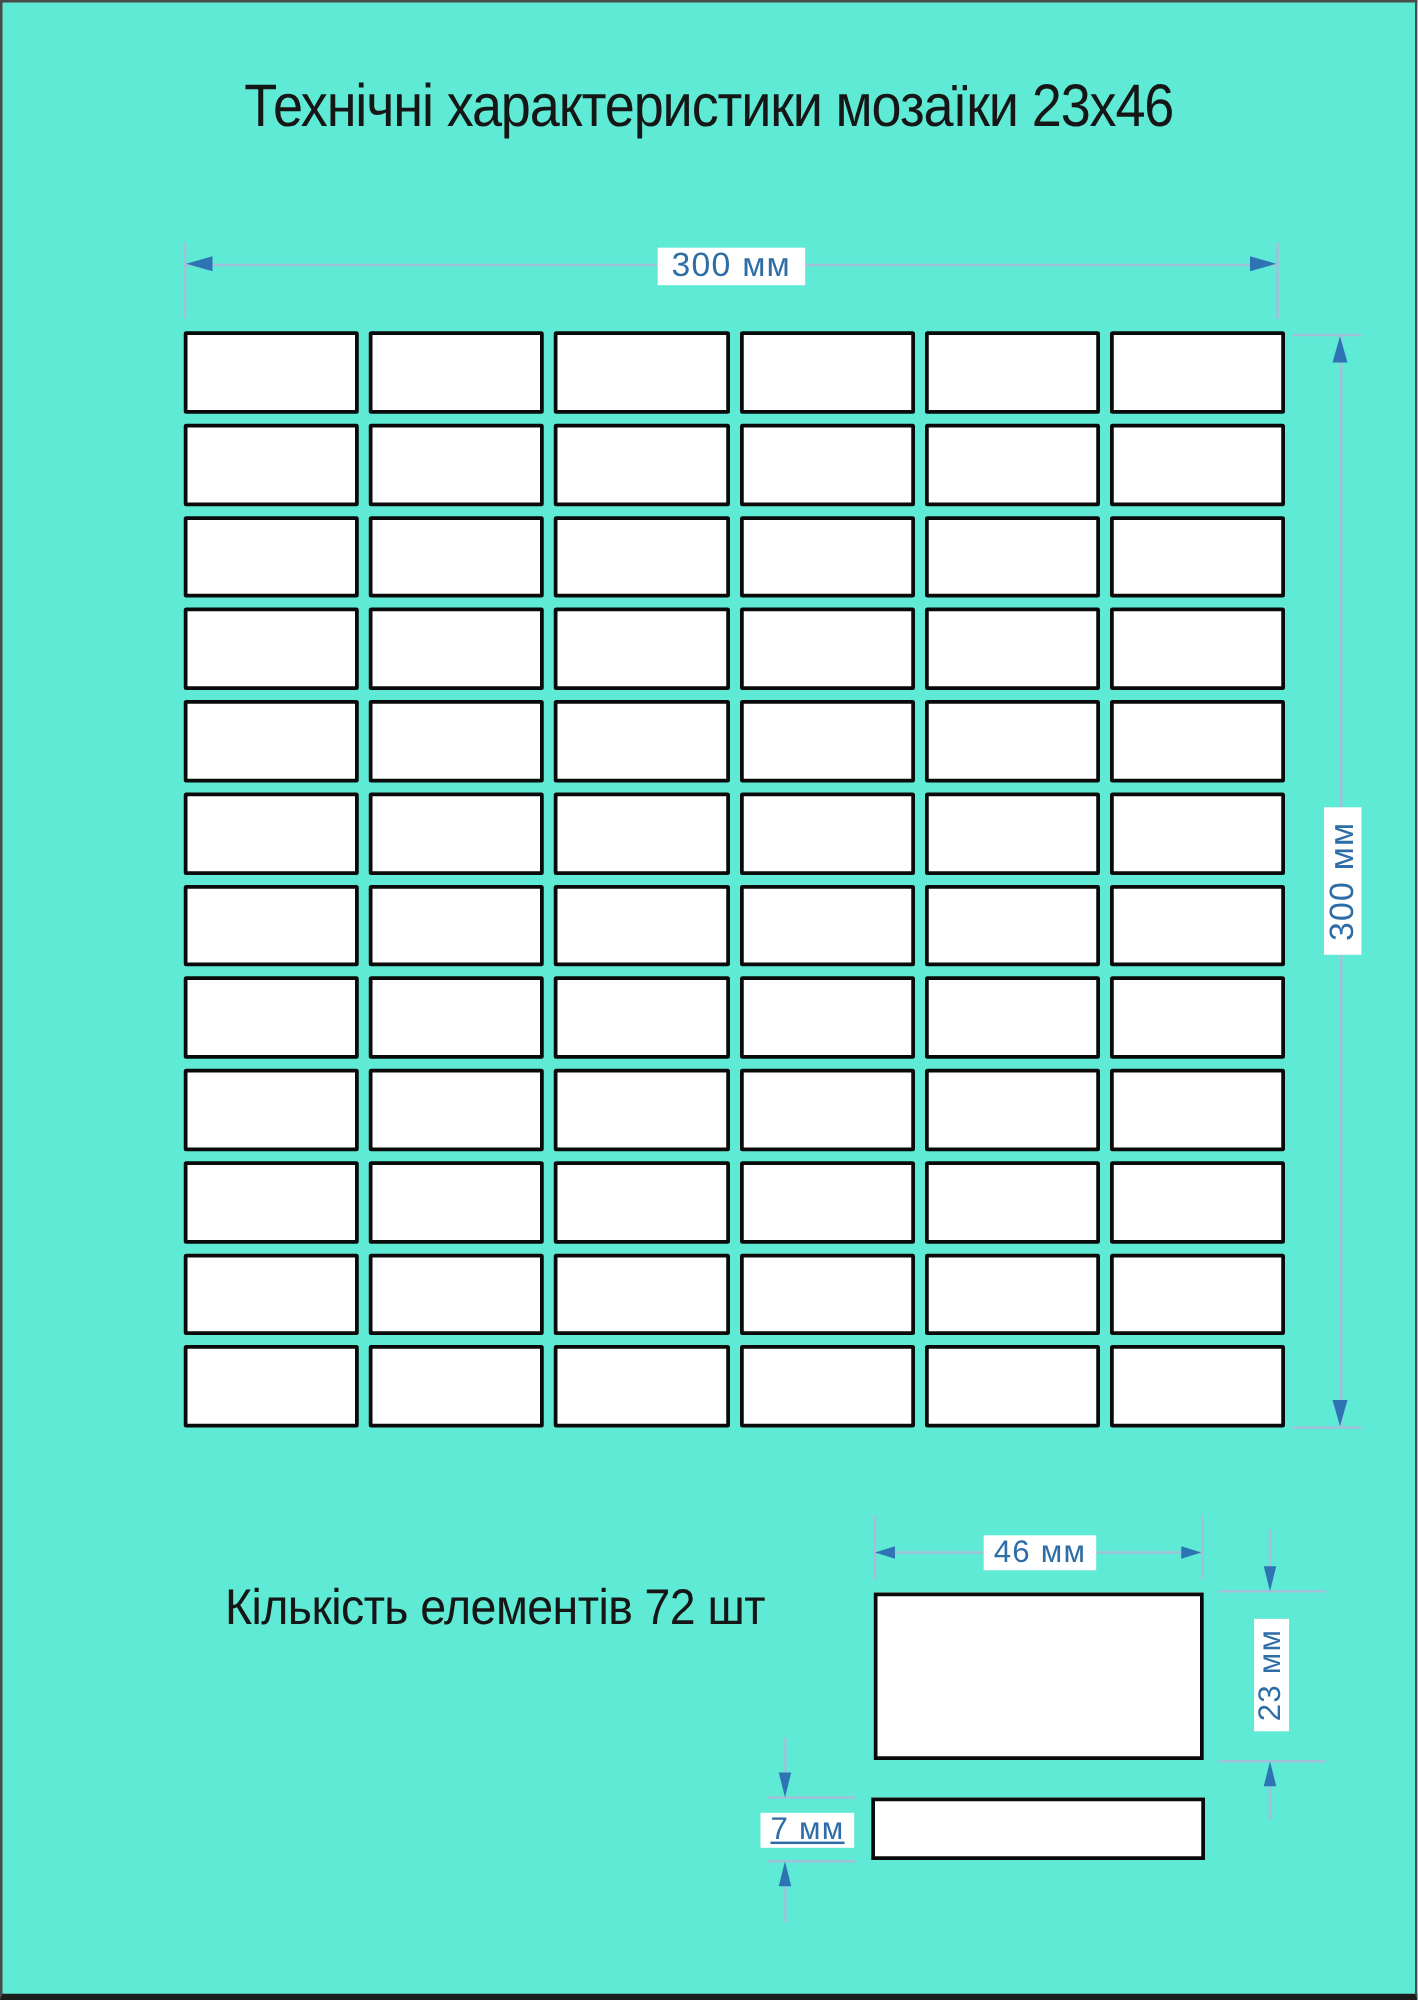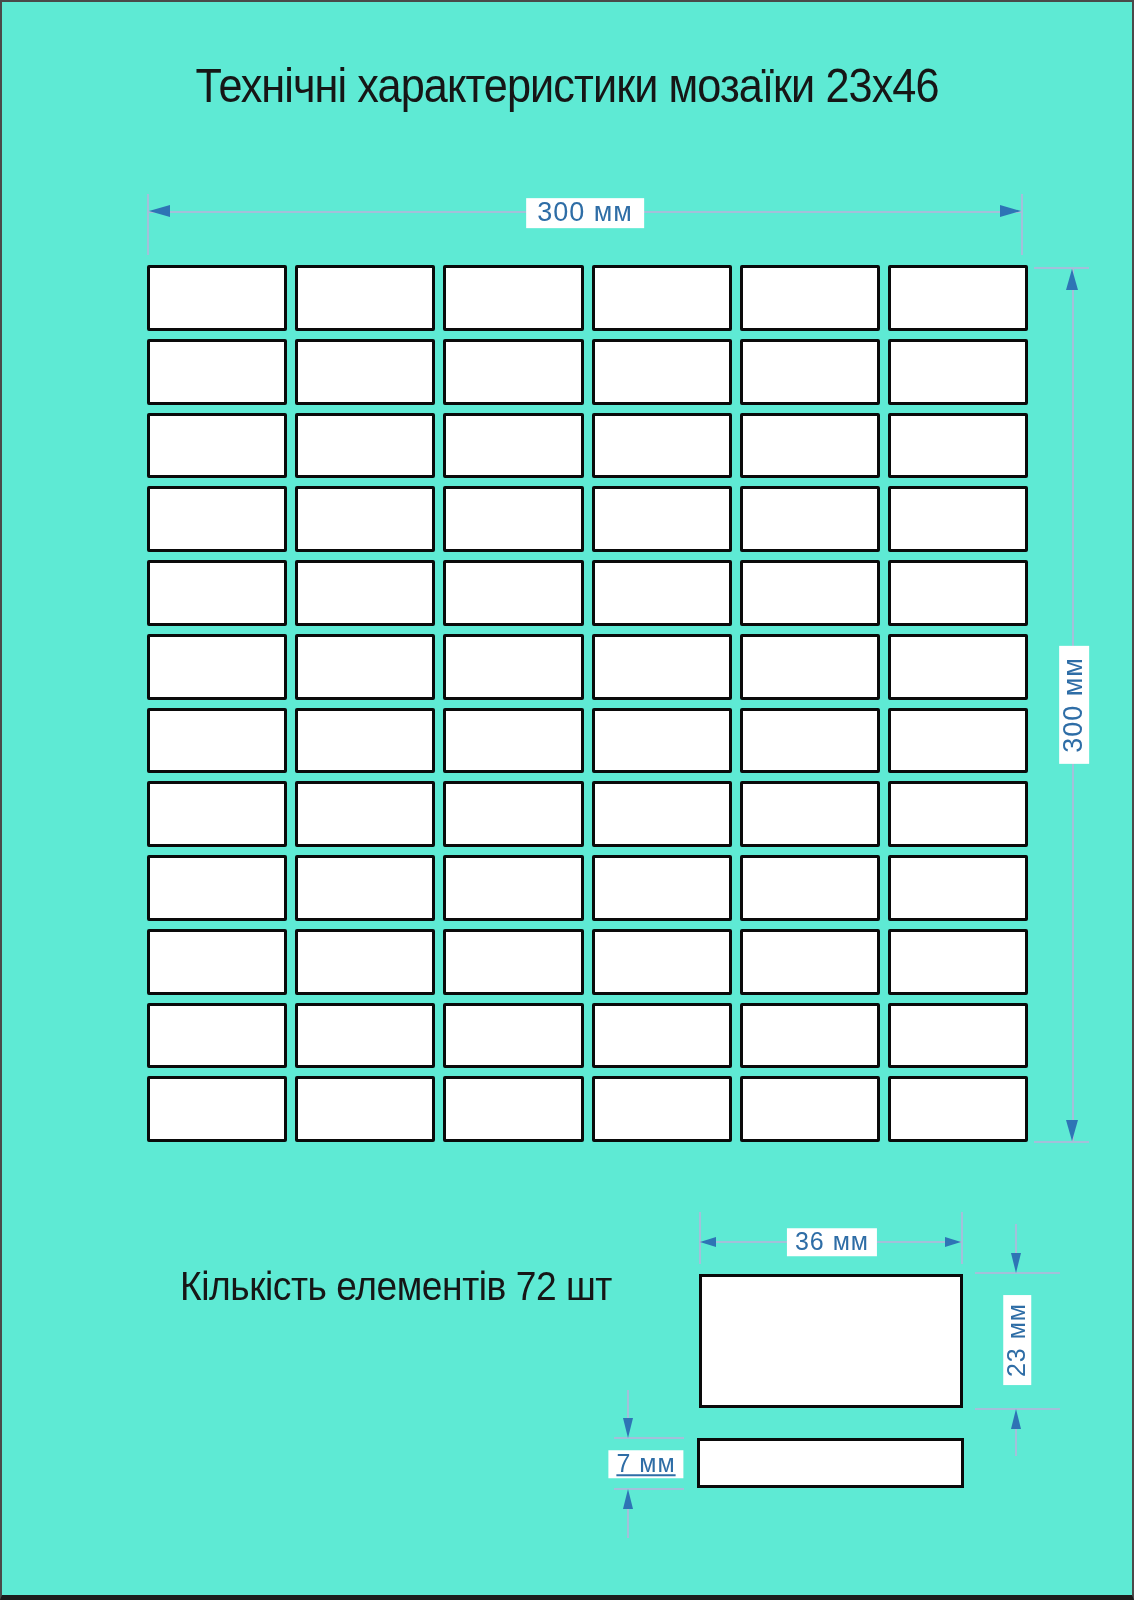--- a/index.html
+++ b/index.html
@@ -213,21 +213,21 @@
   <div class="detail-rect detail-face"></div>
 
   <div class="detail-rect detail-side"></div>
 
   <div>
     <div class="dline d46-ext-l"></div>
     <div class="dline d46-ext-r"></div>
     <div class="dline d46-line"></div>
     <div class="arr s-left d46-arr-l"></div>
     <div class="arr s-right d46-arr-r"></div>
-    <div class="dlabel small d46-lbl">36 мм</div>
+    <div class="dlabel small d46-lbl">46 мм</div>
   </div>
 
   <div>
     <div class="dline d23-tick-t"></div>
     <div class="dline d23-tick-b"></div>
     <div class="dline d23-line-t"></div>
     <div class="arr s-down d23-arr-t"></div>
     <div class="arr s-up d23-arr-b"></div>
     <div class="dline d23-line-b"></div>
     <div class="dlabel small vert d23-lbl">23 мм</div>

